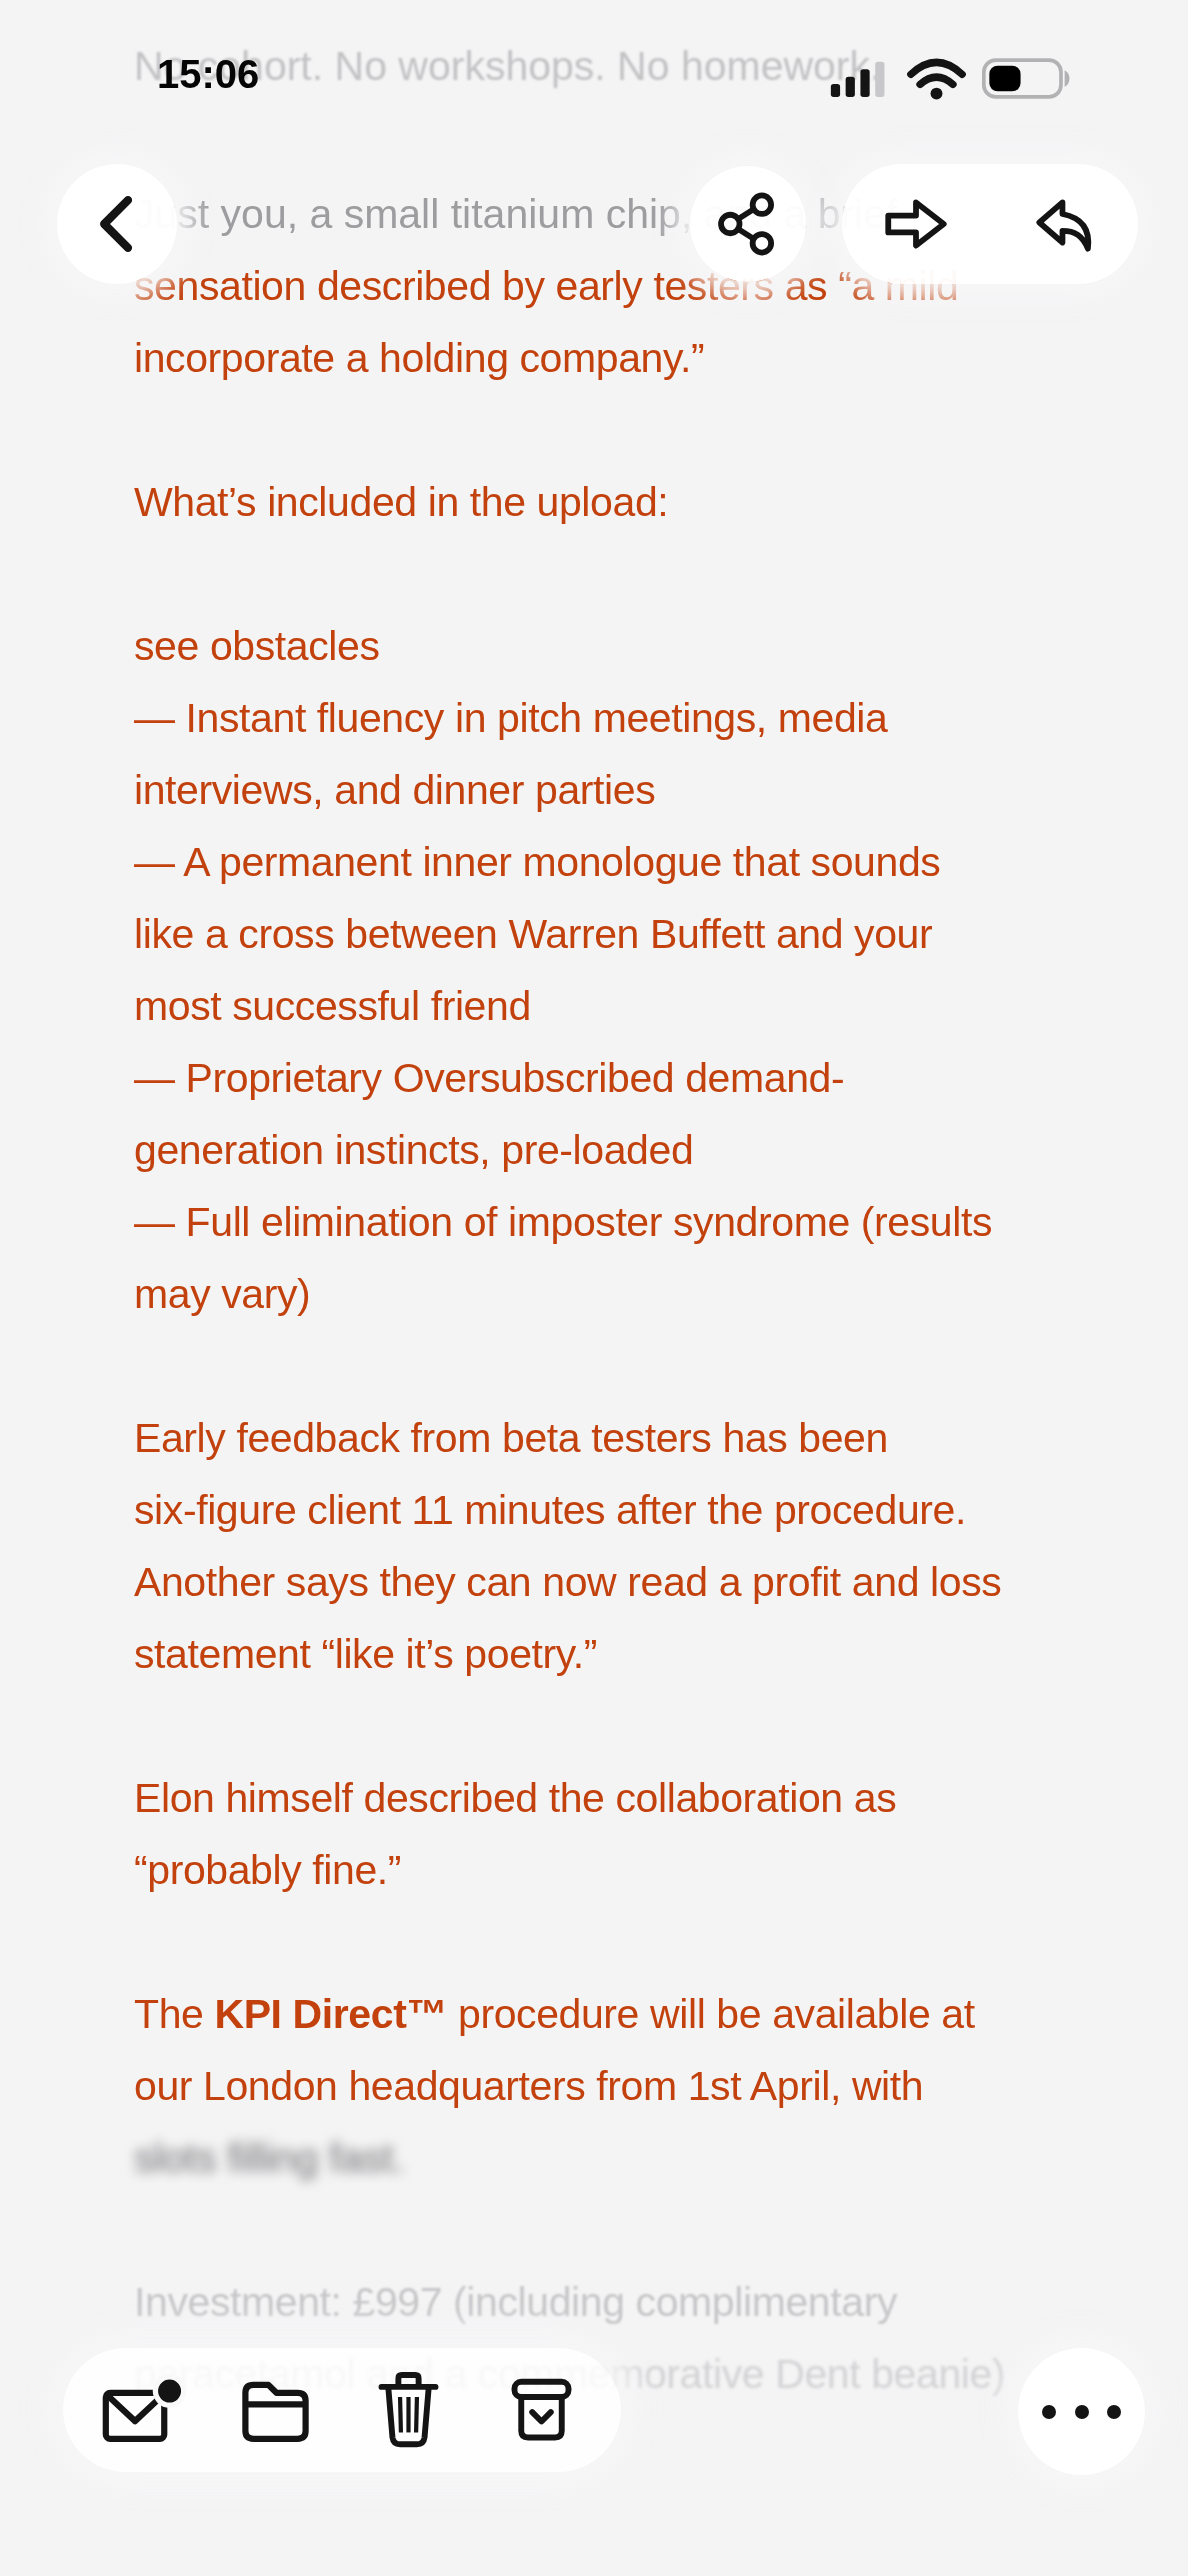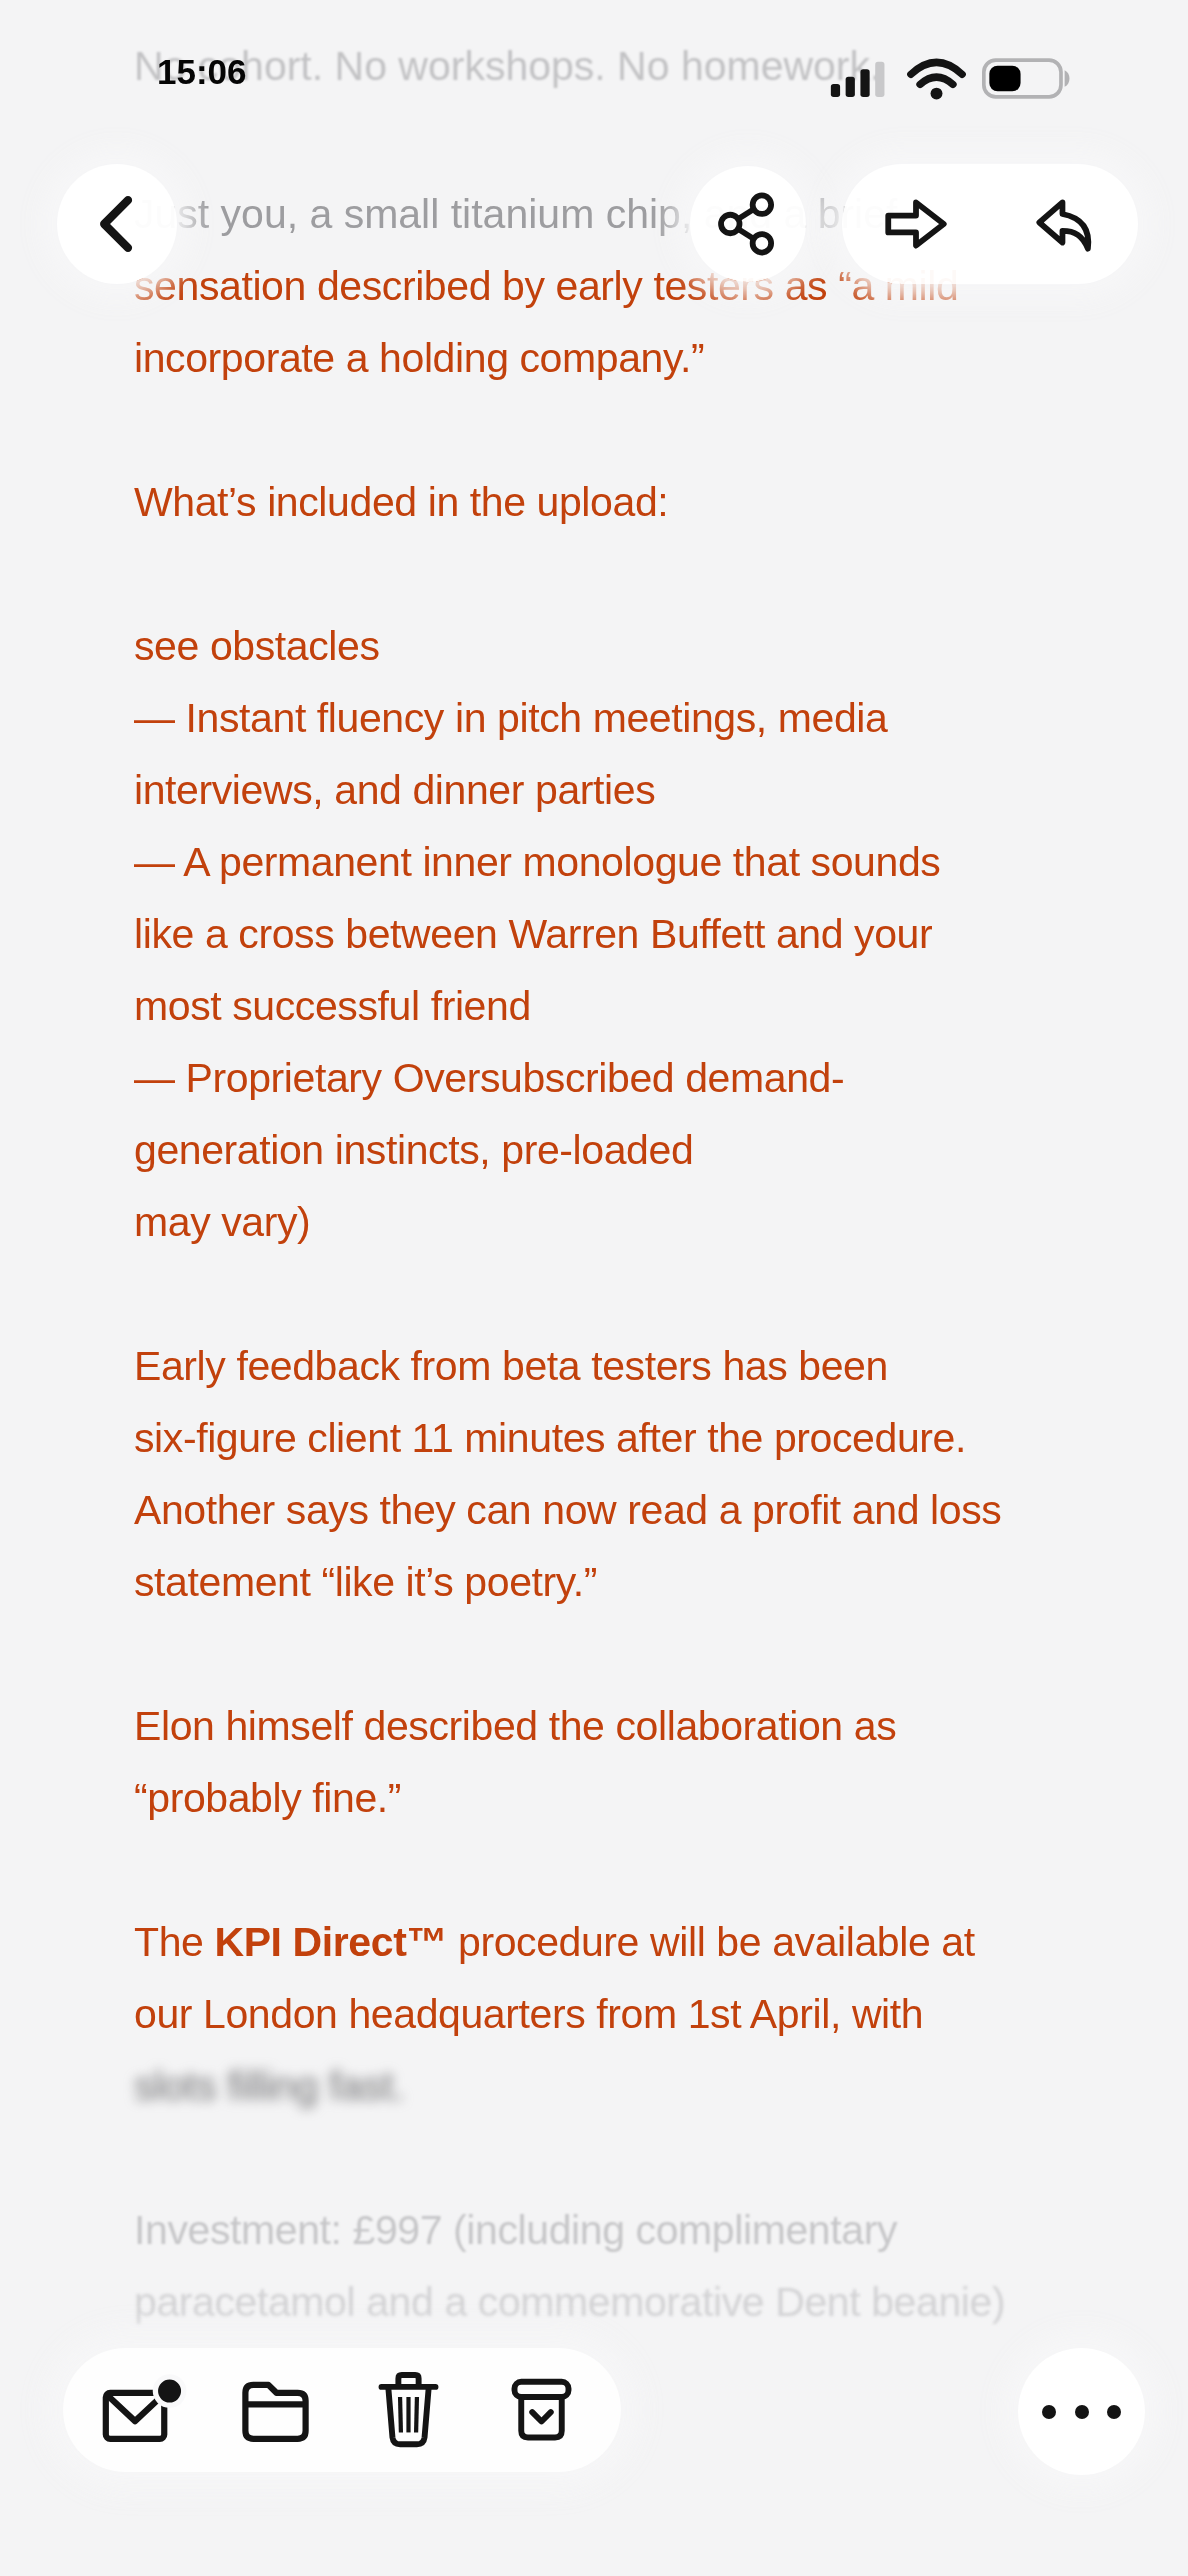--- a/index.html
+++ b/index.html
@@ -1,19 +1,19 @@
 <!DOCTYPE html>
 <html style="font-size:14.7px"><head>
 <meta charset="utf-8">
 <style>
   html,body{margin:0;padding:0;width:1188px;height:2576px;overflow:hidden;
     background:#f4f4f5;font-family:"Liberation Sans",sans-serif;}
   .abs{position:absolute;}
   
-  #clock{left:157px;top:52px;font-size:35px;font-weight:700;color:#050505;
+  #clock{left:157px;top:52px;font-size:40px;font-weight:700;color:#050505;
     letter-spacing:0px;z-index:30;}
   #ghost-subject{left:134px;top:29.5px;height:72px;line-height:72px;font-size:41px;
     color:#c2c2c4;filter:blur(1.1px);white-space:nowrap;z-index:5;}
   #status-icons{left:829px;top:52px;width:304px;height:52px;z-index:30;
     display:flex;align-items:center;gap:16.6px;}
   
   #ghost-intro{left:134px;top:178px;height:72px;line-height:72px;font-size:41px;
     color:#9d9da0;filter:blur(0.5px);white-space:nowrap;z-index:4;}
   
   .float-btn{background:rgba(255,255,255,0.97);border-radius:920px;z-index:20;
@@ -124,20 +124,21 @@
       <div class="line body"><span>What’s included in the upload:</span></div>
       <div class="line body">&nbsp;</div>
       <div class="line body"><span>see obstacles</span></div>
       <div class="line body"><span>— Instant fluency in pitch meetings, media</span></div>
       <div class="line body"><span>interviews, and dinner parties</span></div>
       <div class="line body"><span>— A permanent inner monologue that sounds</span></div>
       <div class="line body"><span>like a cross between Warren Buffett and your</span></div>
       <div class="line body"><span>most successful friend</span></div>
       <div class="line body"><span>— Proprietary Oversubscribed demand-</span></div>
       <div class="line body"><span>generation instincts, pre-loaded</span></div>
+      <div class="line body"><span>— Full elimination of imposter syndrome (results</span></div>
       <div class="line body"><span>may vary)</span></div>
       <div class="line body">&nbsp;</div>
       <div class="line body"><span>Early feedback from beta testers has been</span></div>
       <div class="line body"><span>six-figure client 11 minutes after the procedure.</span></div>
       <div class="line body"><span>Another says they can now read a profit and loss</span></div>
       <div class="line body"><span>statement “like it’s poetry.”</span></div>
       <div class="line body">&nbsp;</div>
       <div class="line body"><span>Elon himself described the collaboration as</span></div>
       <div class="line body"><span>“probably fine.”</span></div>
       <div class="line body">&nbsp;</div>

